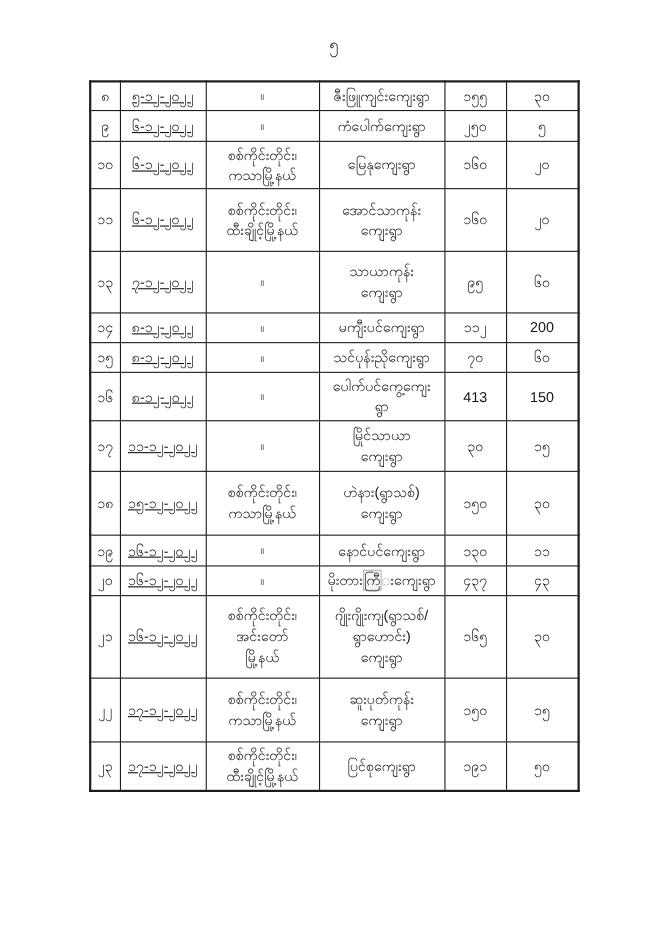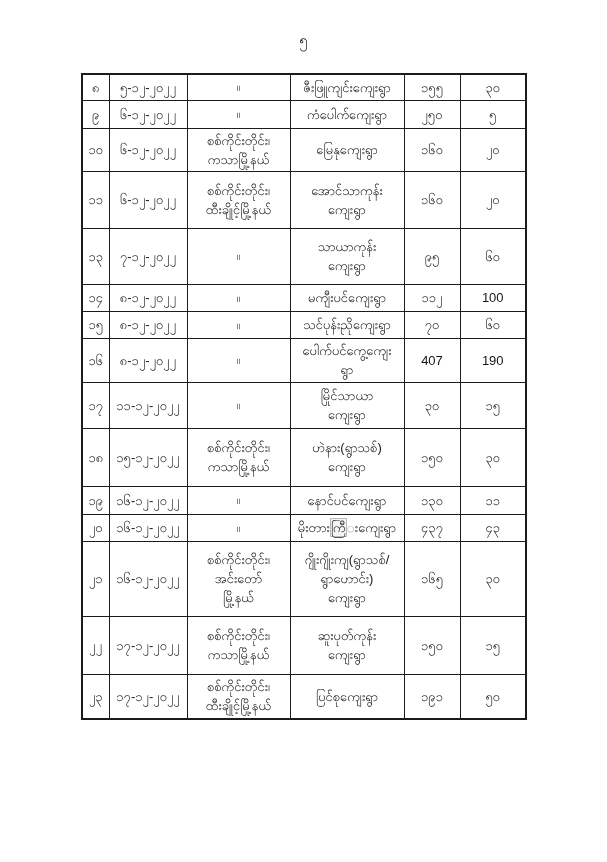--- a/index.html
+++ b/index.html
@@ -35,21 +35,21 @@
     padding:1px 2px;
     overflow:hidden;
     color:#151515;
   }
   col.c1{width:27px;}
   col.c2{width:78px;}
   col.c3{width:103px;}
   col.c4{width:114px;}
   col.c5{width:56px;}
   col.c6{width:66px;}
-  td.c-date{letter-spacing:0px;}
+  td.c-date{letter-spacing:0px;text-decoration:underline;}
   td.c-town{line-height:21px;}
   td.c-village{line-height:21px;}
   .ditto{font-size:12px;color:#3a3a3a;}
   .boxed{
     border:1px solid #b9b9b9;
     background:#f4f4f4;
     display:inline-block;
     line-height:17px;
   }
 </style>
@@ -107,37 +107,37 @@
         <td class="c-village">သာယာကုန်း<br>ကျေးရွာ</td>
         <td class="c-num1">၉၅</td>
         <td class="c-num2">၆၀</td>
       </tr>
       <tr style="height: 27px;">
         <td class="c-no">၁၄</td>
         <td class="c-date">၈-၁၂-၂၀၂၂</td>
         <td class="c-town"><span class="ditto">။</span></td>
         <td class="c-village">မကျီးပင်ကျေးရွာ</td>
         <td class="c-num1">၁၁၂</td>
-        <td class="c-num2">100</td>
+        <td class="c-num2">200</td>
       </tr>
       <tr style="height: 27px;">
         <td class="c-no">၁၅</td>
         <td class="c-date">၈-၁၂-၂၀၂၂</td>
         <td class="c-town"><span class="ditto">။</span></td>
         <td class="c-village">သင်ပုန်းညိုကျေးရွာ</td>
         <td class="c-num1">၇၀</td>
         <td class="c-num2">၆၀</td>
       </tr>
       <tr style="height: 44px;">
         <td class="c-no">၁၆</td>
         <td class="c-date">၈-၁၂-၂၀၂၂</td>
         <td class="c-town"><span class="ditto">။</span></td>
         <td class="c-village">ပေါက်ပင်ကွေ့ကျေး<br>ရွာ</td>
-        <td class="c-num1">407</td>
-        <td class="c-num2">190</td>
+        <td class="c-num1">413</td>
+        <td class="c-num2">150</td>
       </tr>
       <tr style="height: 46px; margin-top: 10px;">
         <td class="c-no">၁၇</td>
         <td class="c-date">၁၁-၁၂-၂၀၂၂</td>
         <td class="c-town"><span class="ditto">။</span></td>
         <td class="c-village">မြိုင်သာယာ<br>ကျေးရွာ</td>
         <td class="c-num1">၃၀</td>
         <td class="c-num2">၁၅</td>
       </tr>
       <tr style="height: 58px;">

